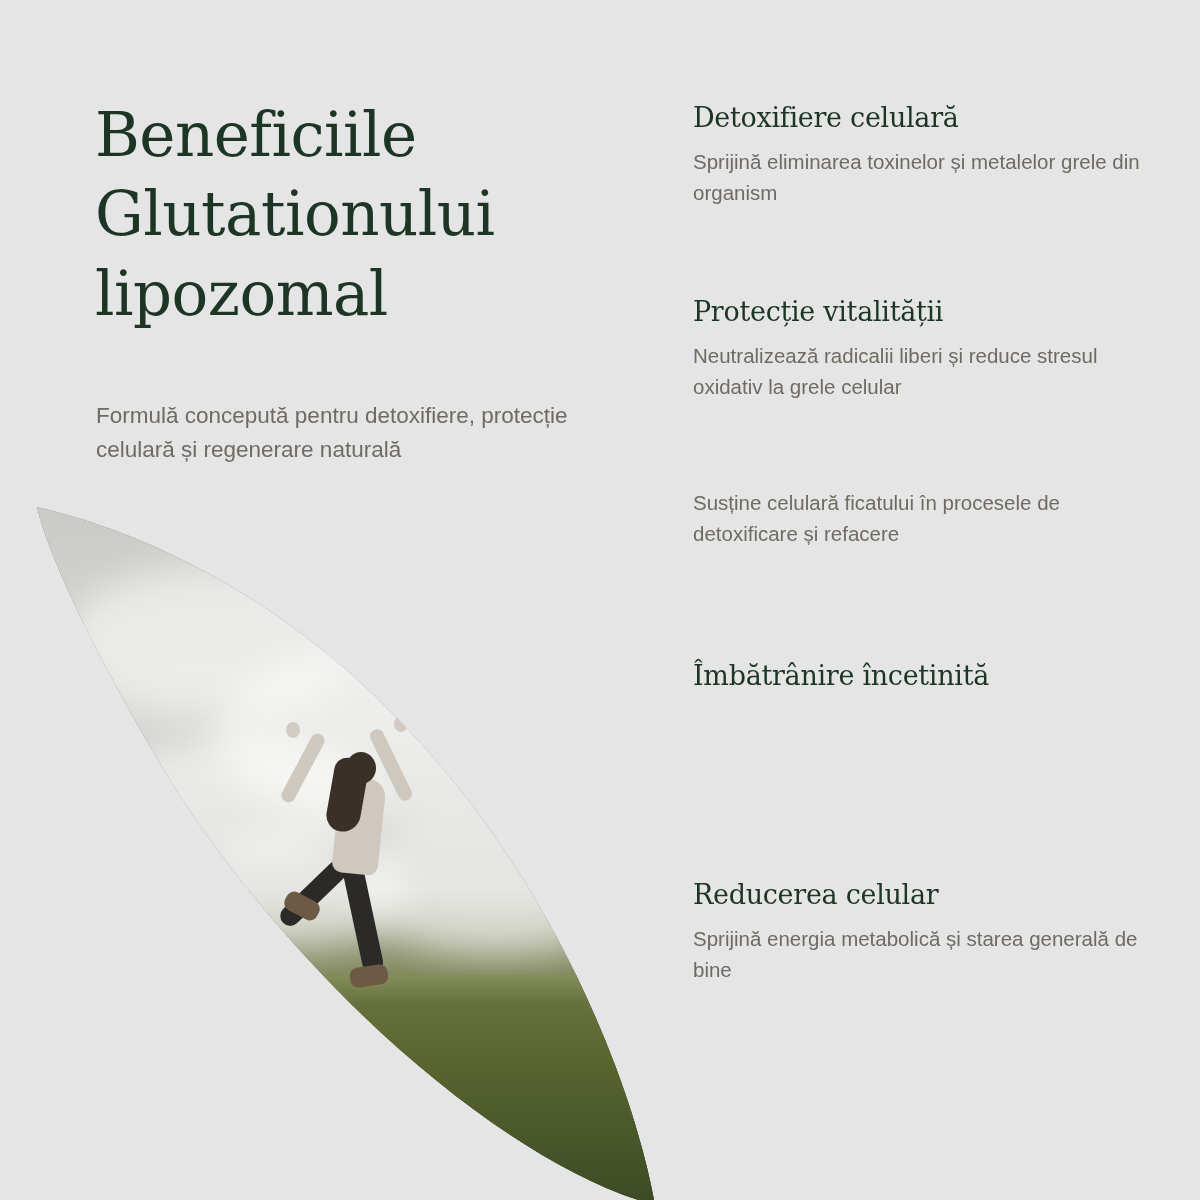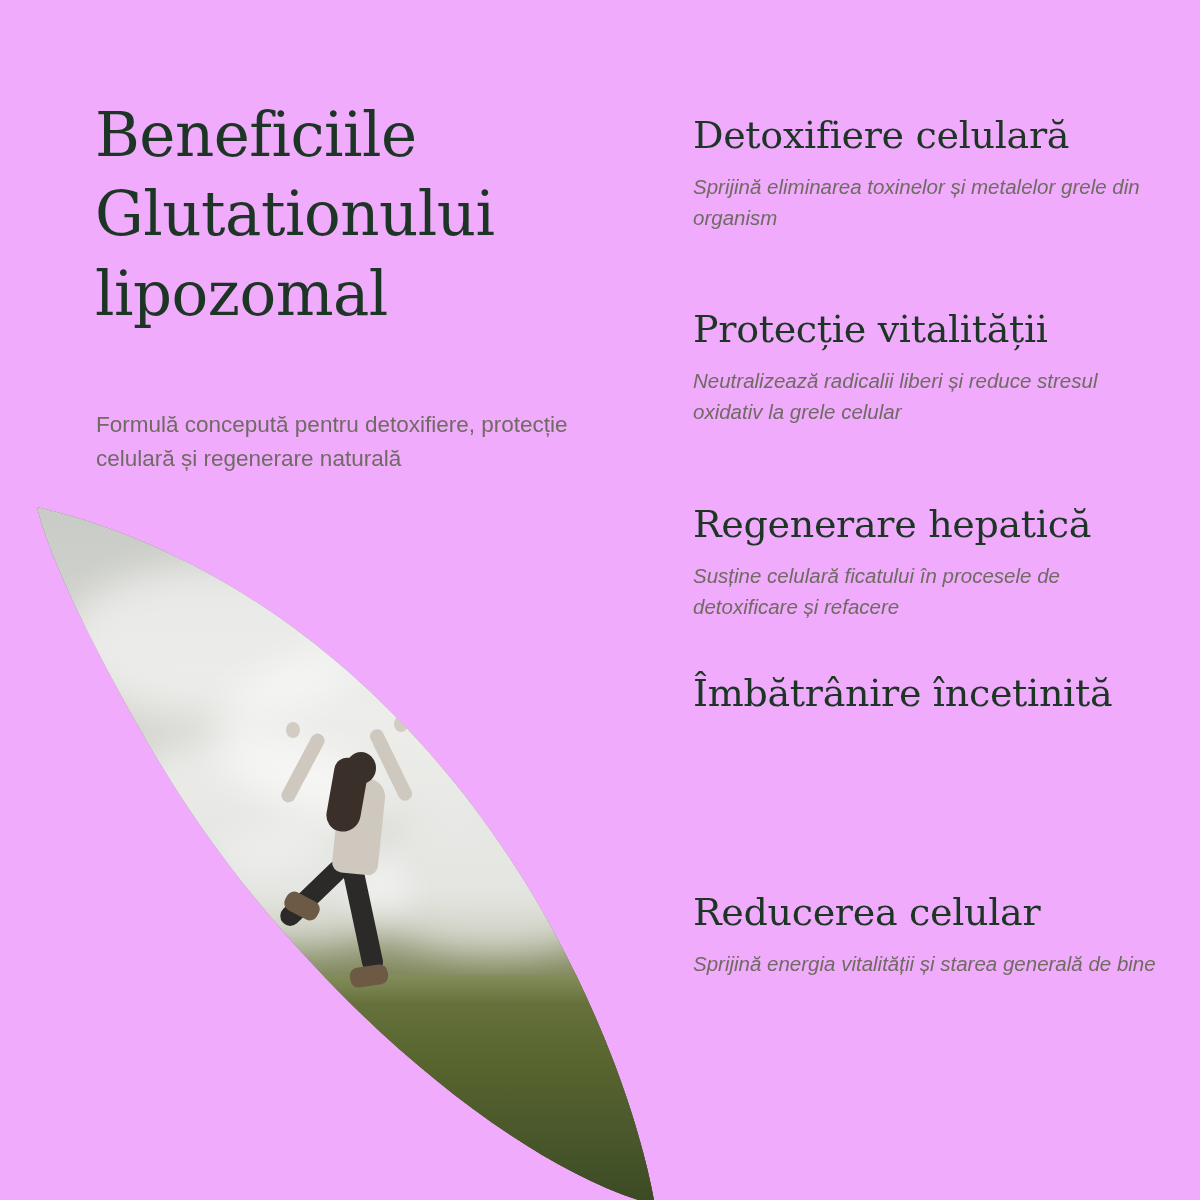--- a/index.html
+++ b/index.html
@@ -11,21 +11,21 @@
     height: 1200px;
     background: #fbfaf7;
     font-family: "Liberation Sans", sans-serif;
     overflow: hidden;
   }
 
   .poster {
     position: relative;
     width: 1200px;
     height: 1200px;
-    background: #f0abfc;
+    background: #e5e5e5;
     box-sizing: border-box;
   }
 
   
   .left-col {
     position: absolute;
     left: 0;
     top: 0;
     width: 660px;
     height: 1200px;
@@ -41,21 +41,21 @@
     line-height: 1.30;
     letter-spacing: -0.5px;
     color: #1d3524;
     font-weight: 400;
     margin: 0;
   }
 
   .subhead {
     position: absolute;
     left: 96px;
-    top: 385px;
+    top: 376px;
     width: 520px;
     font-size: 22.5px;
     line-height: 1.55;
     color: #6f6a62;
     font-weight: 400;
   }
 
   
   .leaf-wrap {
     position: absolute;
@@ -177,34 +177,33 @@
     width: 480px;
     height: 1200px;
   }
   .benefit {
     position: absolute;
     left: 0;
     width: 468px;
   }
   .benefit-title {
     font-family: "DejaVu Serif", "Liberation Serif", serif;
-    font-size: 38px;
+    font-size: 27px;
     line-height: 1.15;
     color: #1d3524;
     font-weight: 400;
-    margin: 16px 0 13px 0;
+    margin: 4px 0 13px 0;
     letter-spacing: -0.3px;
   }
   .benefit-desc {
     font-size: 20.5px;
     line-height: 1.52;
     color: #6f6a62;
     margin: 0;
     font-weight: 400;
-    font-style: italic;
   }
 
   .b0 { top: 98px; }
   .b1 { top: 292px; }
   .b2 { top: 487px; }
   .b3 { top: 656px; }
   .b4 { top: 875px; }
 </style>
 </head>
 <body>
@@ -249,27 +248,26 @@
       <h2 class="benefit-title">Detoxifiere celulară</h2>
       <p class="benefit-desc">Sprijină eliminarea toxinelor și metalelor grele din organism</p>
     </div>
 
     <div class="benefit b1">
       <h2 class="benefit-title">Protecție vitalității</h2>
       <p class="benefit-desc">Neutralizează radicalii liberi și reduce stresul oxidativ la grele celular</p>
     </div>
 
     <div class="benefit b2">
-      <h2 class="benefit-title">Regenerare hepatică</h2>
       <p class="benefit-desc">Susține celulară ficatului în procesele de detoxificare și refacere</p>
     </div>
 
     <div class="benefit b3">
       <h2 class="benefit-title">Îmbătrânire încetinită</h2>
     </div>
 
     <div class="benefit b4">
       <h2 class="benefit-title">Reducerea celular</h2>
-      <p class="benefit-desc">Sprijină energia vitalității și starea generală de bine</p>
+      <p class="benefit-desc">Sprijină energia metabolică și starea generală de bine</p>
     </div>
 
   </div>
 </div>
 
 </body></html>

